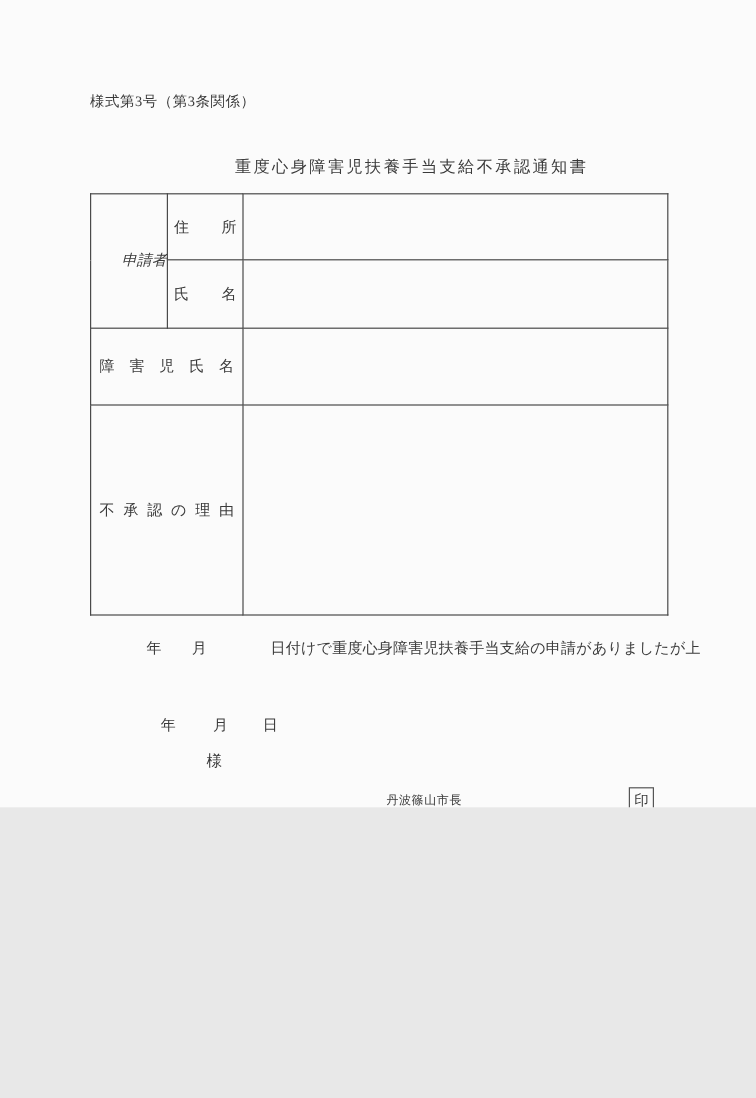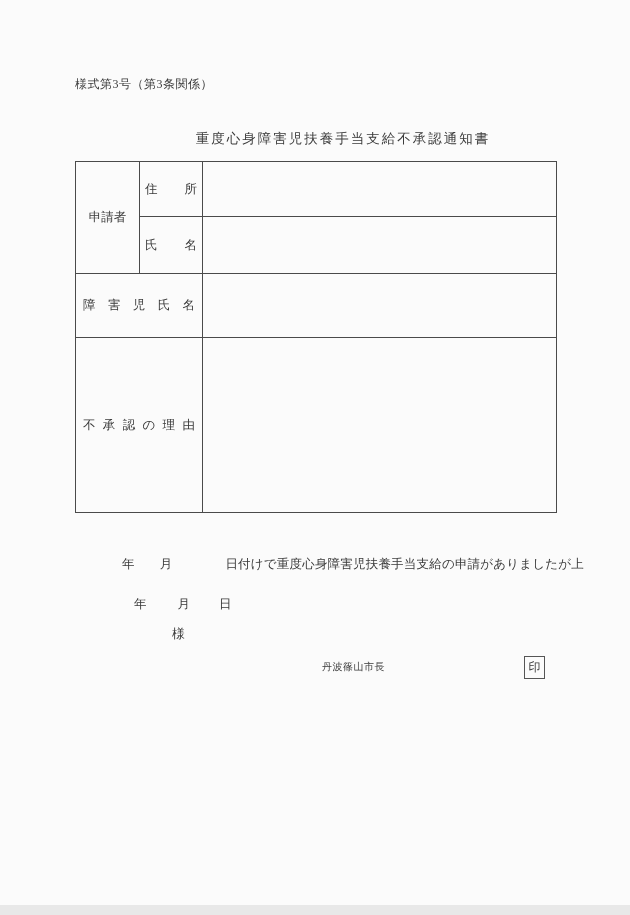--- a/index.html
+++ b/index.html
@@ -1,19 +1,19 @@
 <!DOCTYPE html>
 <html lang="ja"><head>
 <meta charset="utf-8">
 <style>
   html, body { margin: 0; padding: 0; background: #e8e8e8; }
   .page {
     position: relative;
     width: 630px;
-    height: 905px;
+    height: 673px;
     margin: 0 auto;
     background: #fbfbfb;
     color: #3a3a3a;
     font-family: "Liberation Serif", "DejaVu Serif", serif;
     overflow: hidden;
   }
 
   .form-number {
     position: absolute;
     left: 75px;
@@ -42,36 +42,35 @@
     width: 481px;
     border-collapse: collapse;
     table-layout: fixed;
   }
   table.form-table td {
     border: 1px solid #4a4a4a;
     font-size: 12.5px;
     padding: 0;
     vertical-align: middle;
   }
-  td.lbl-center { text-align: center; }
+  td.lbl-center { text-align: right; font-style: italic; }
   .justify-chars {
     display: flex;
     justify-content: space-between;
     align-items: center;
     padding: 0 5px;
   }
   .justify-wide { padding: 0 7px; }
   td.value-cell { background: transparent; }
 
   .notice-line {
     position: absolute;
     font-size: 12.5px;
     white-space: nowrap;
     letter-spacing: 0.2px;
-    margin-top: 24px;
   }
   #notice-line1 { left: 122px; top: 532px; }
   #notice-line1 .tk-year  { margin-right: 25px; }
   #notice-line1 .tk-month { margin-right: 53px; }
   #notice-line2 { left: 85px; top: 554px; letter-spacing: 0.5px; }
 
   .date-line {
     position: absolute;
     left: 134px;
     top: 596px;

